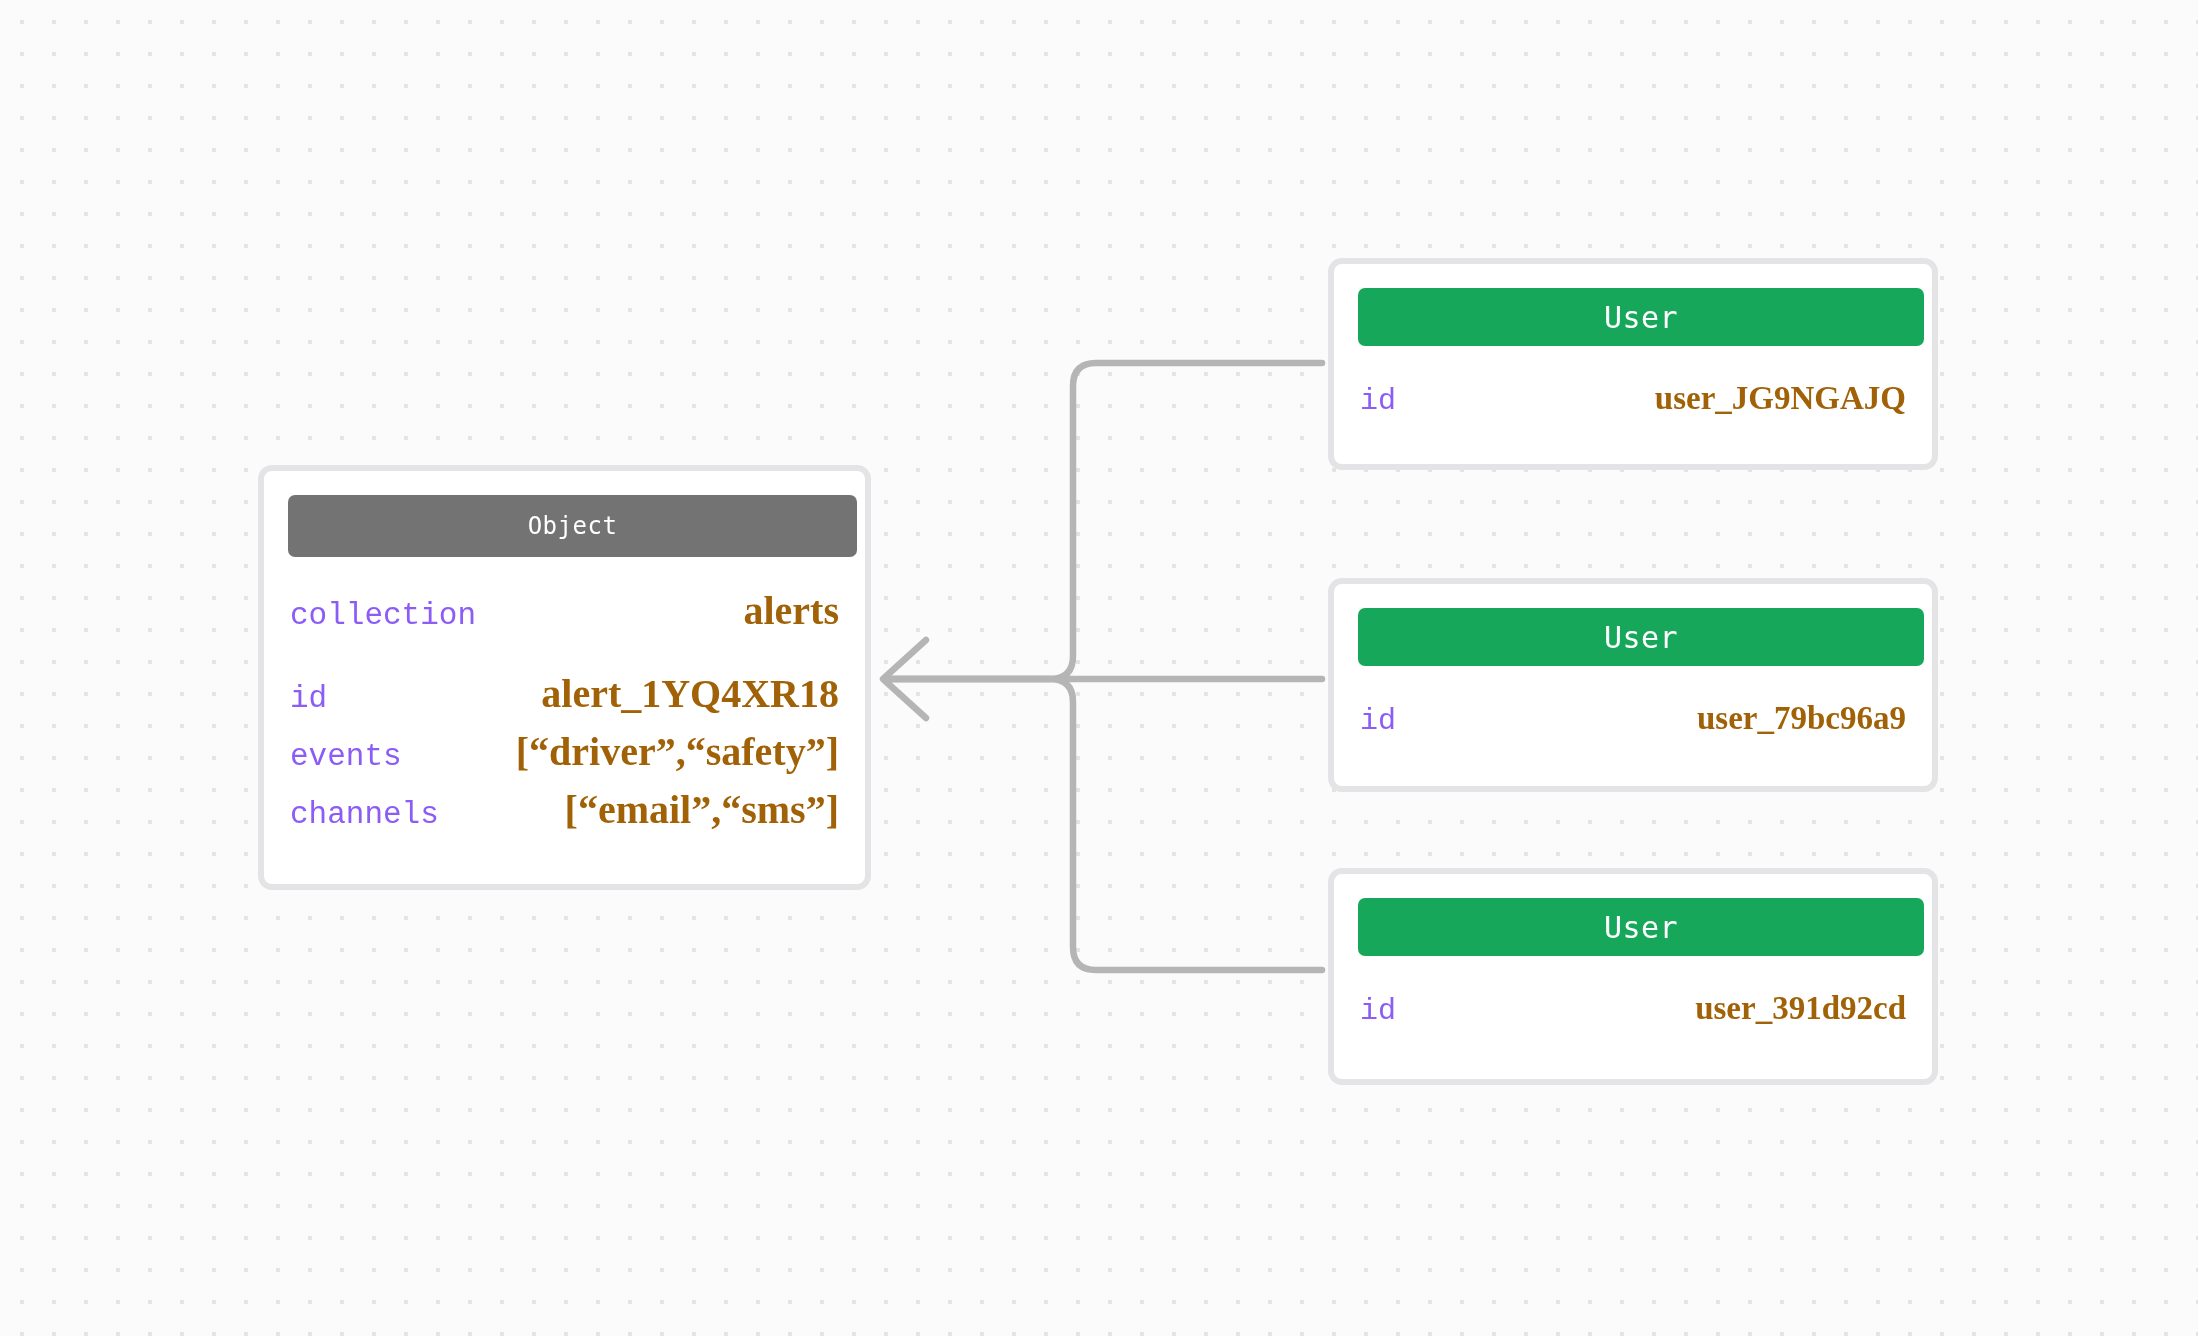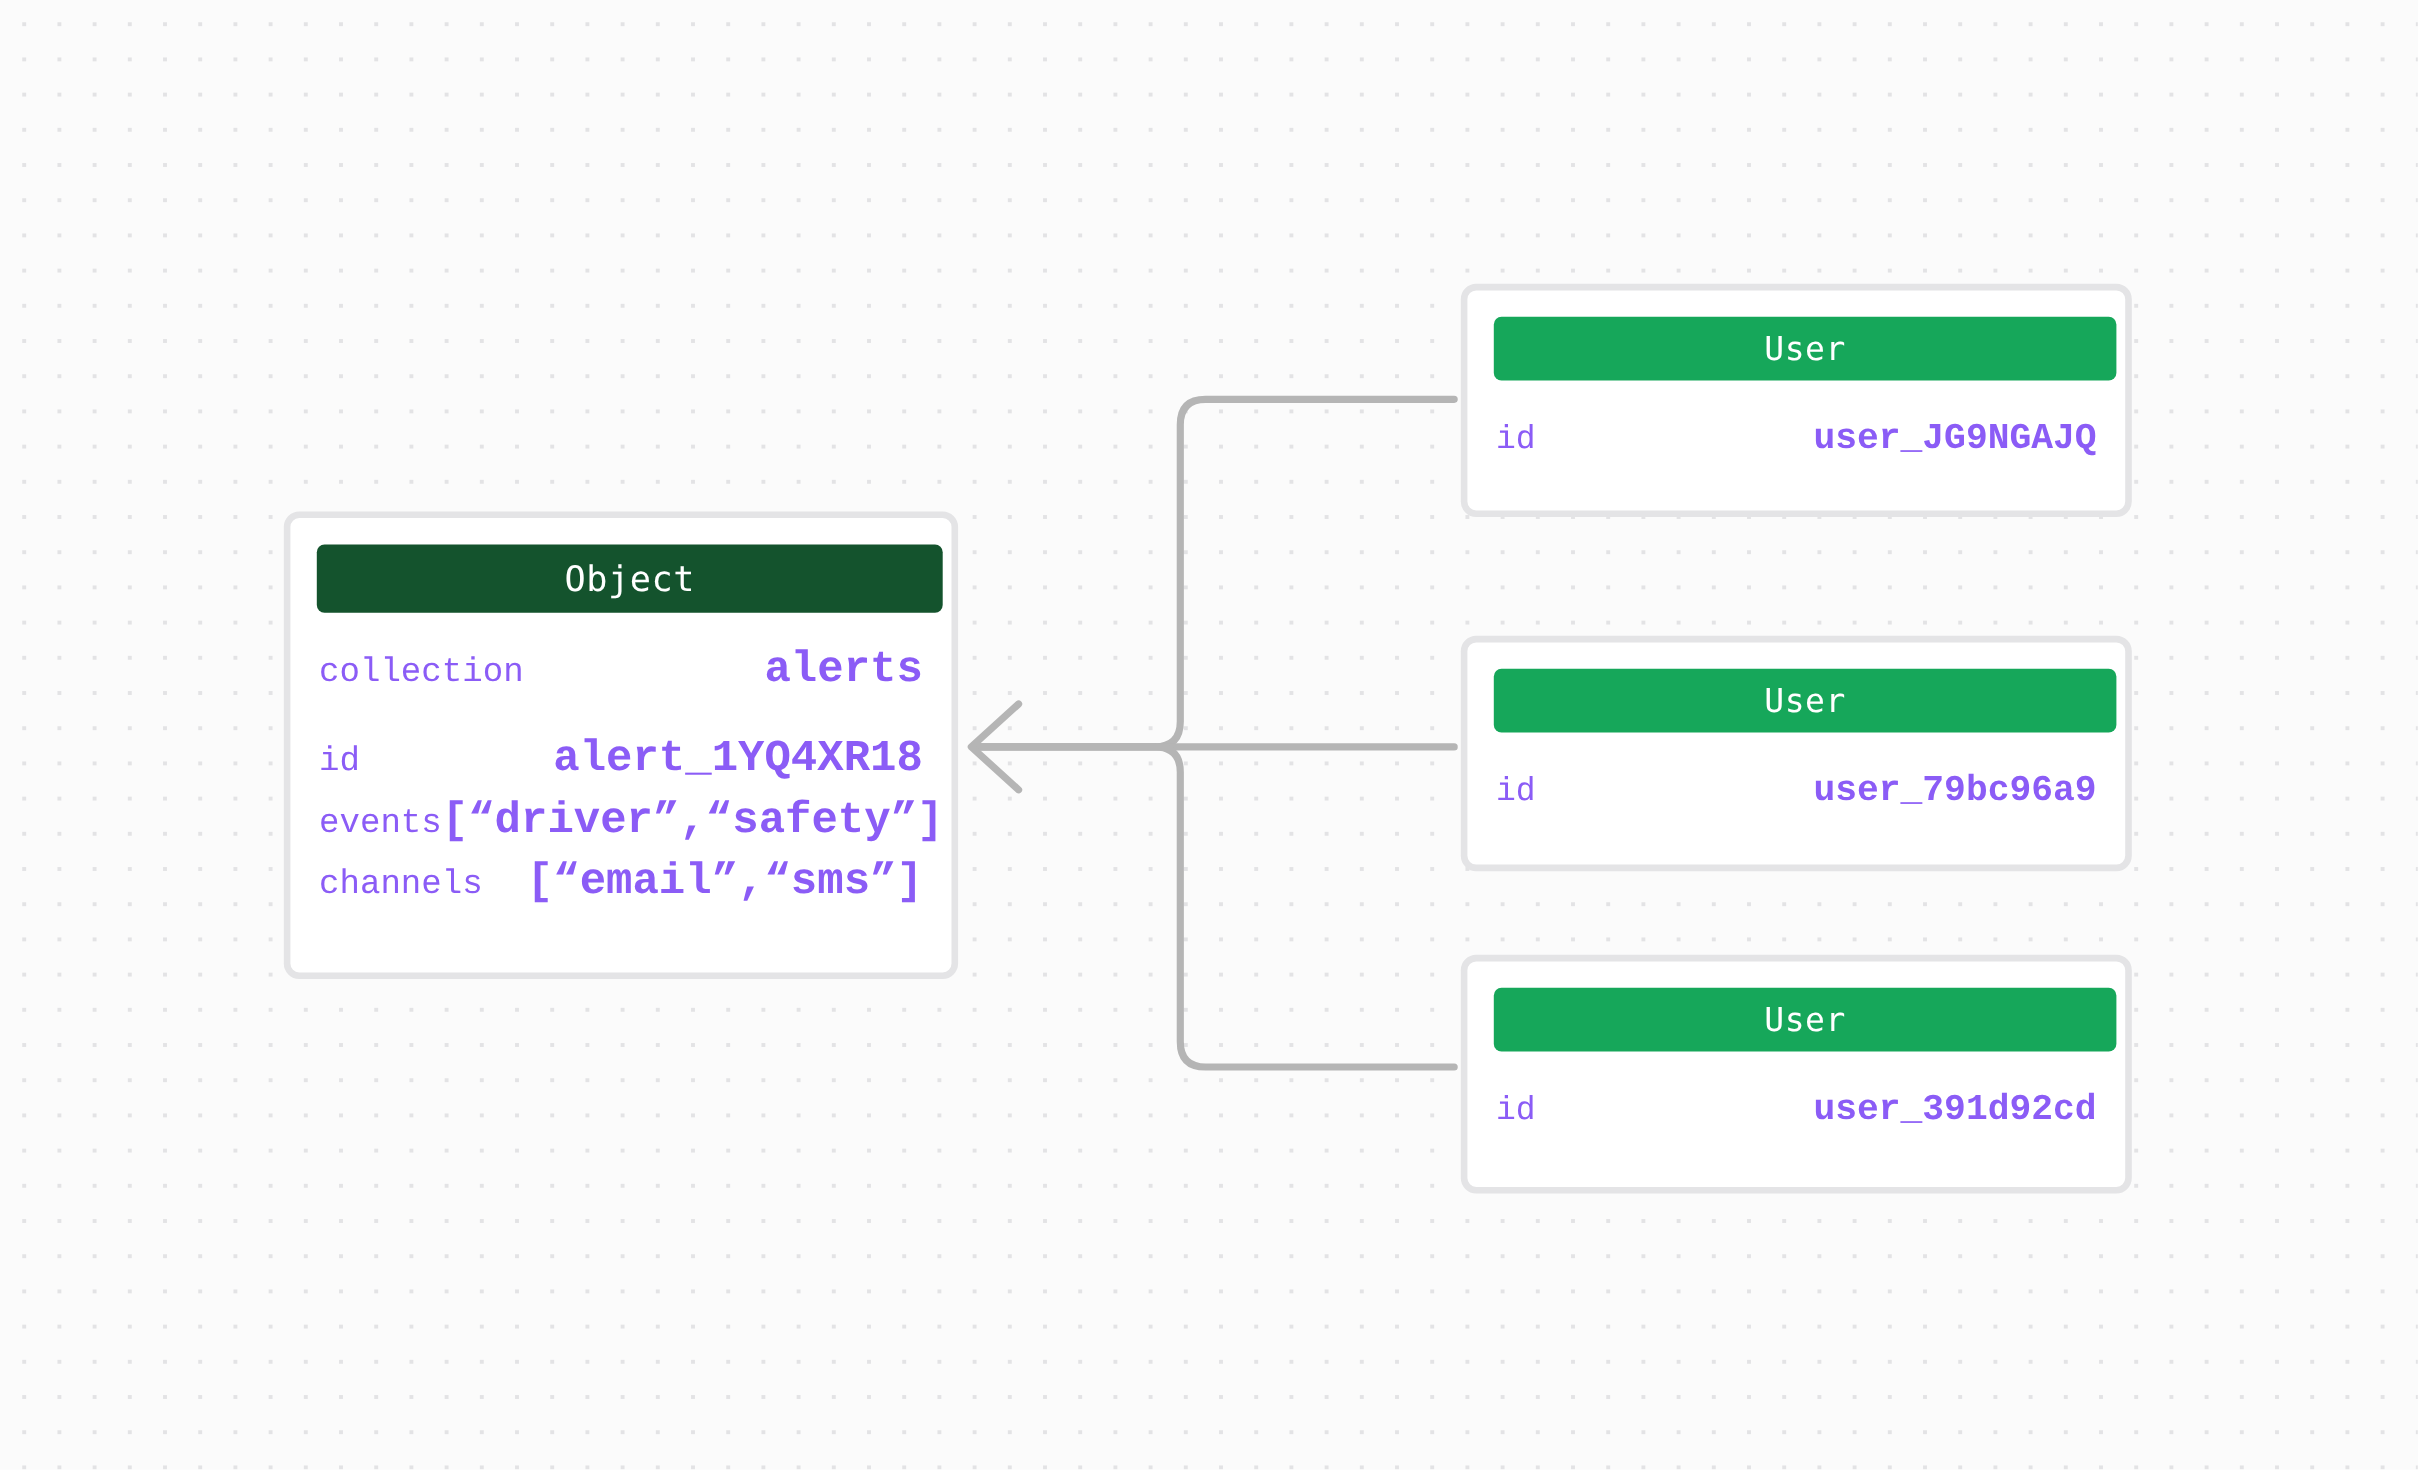--- a/index.html
+++ b/index.html
@@ -71,37 +71,37 @@
     justify-content: space-between;
     white-space: nowrap;
   }
 
   .row-label {
     color: #8b5cf6;
     font-family: Liberation Mono, monospace;
   }
 
   .row-value {
-    color: #8b5cf6;
-    font-family: Liberation Mono, monospace;
+    color: #a16207;
+    font-family: Liberation Serif, serif;
     font-weight: bold;
     text-align: left;
   }
 
   
   #node-object {
     left: 258px;
     top: 465px;
     width: 613px;
     height: 425px;
   }
   #node-object .node-header {
-    background: #14532d;
+    background: #737373;
     height: 62px;
-    font-size: 32px;
+    font-size: 24px;
   }
   #node-object .node-body {
     padding-top: 30px;
   }
   #node-object .row-label { font-size: 31px; }
   #node-object .row-value { font-size: 40px; }
   #node-object .group-primary { margin-bottom: 36px; }
   #node-object .group-fields .row { margin-bottom: 11px; }
 
   

